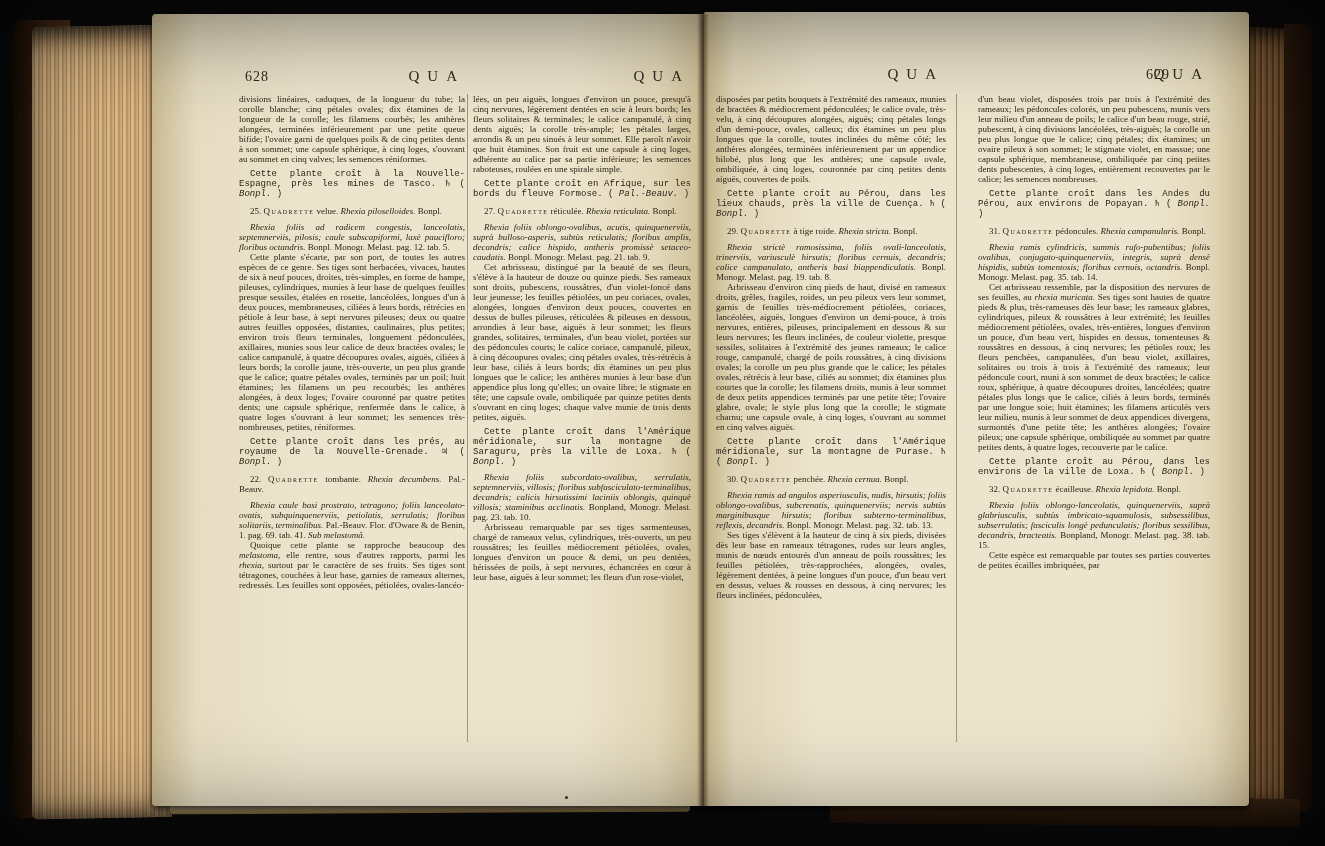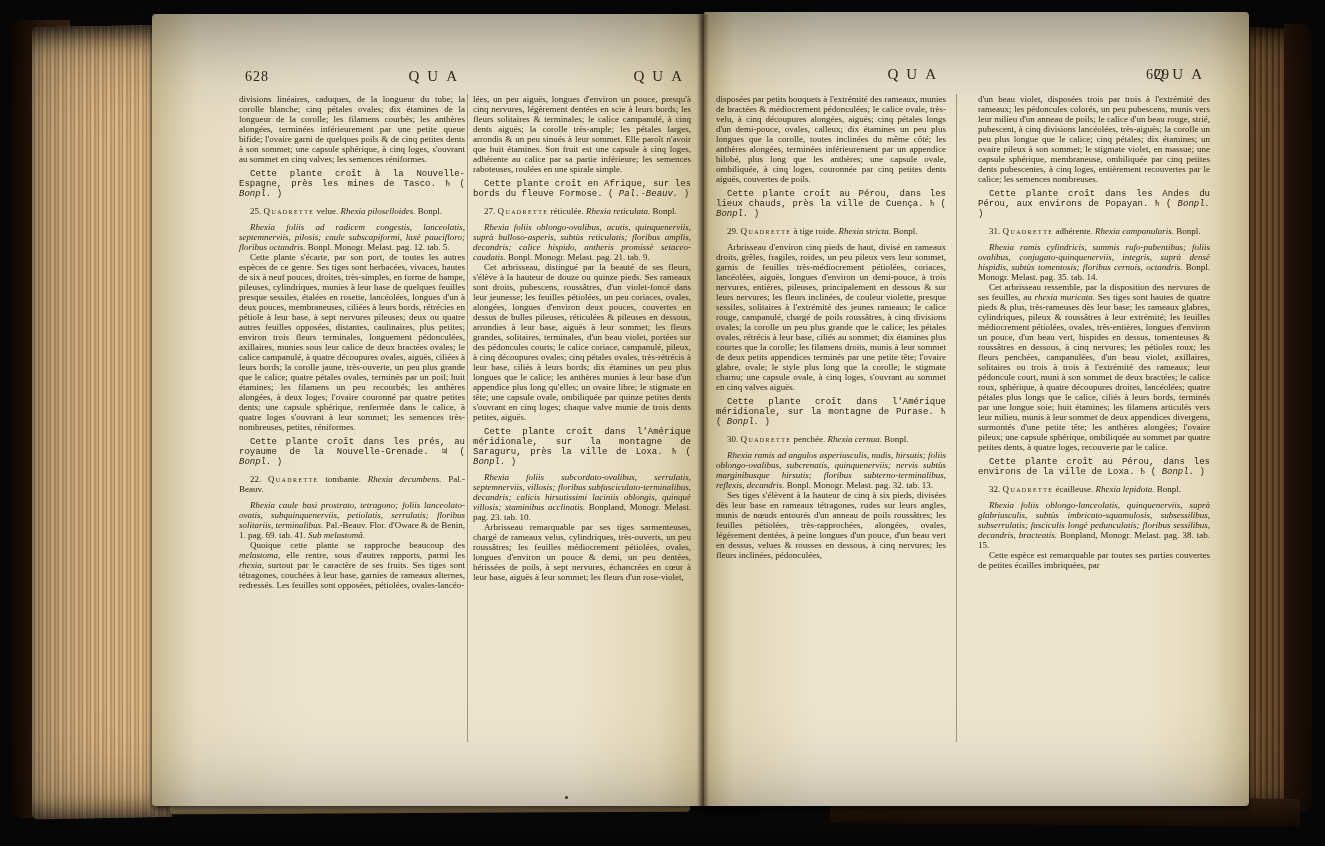--- a/index.html
+++ b/index.html
@@ -94,30 +94,31 @@
 
 <div class="page page-right">
   <div class="running-head" style="left:12px;width:228px">QUA</div>
   <div class="running-head" style="left:274px;width:232px">QUA</div>
   <div class="pgnum" style="left:442px">629</div>
   <div class="col-rule" style="left:252px"></div>
   <div class="column" style="left:12px;width:230px">
       <p class="blk cont"><span>disposées par petits bouquets à l'extrémité des rameaux, munies de bractées &amp; médiocrement pédonculées; le calice ovale, très-velu, à cinq découpures alongées, aiguës; cinq pétales longs d'un demi-pouce, ovales, calleux; dix étamines un peu plus longues que la corolle, toutes inclinées du même côté; les anthères alongées, terminées inférieurement par un appendice bilobé, plus long que les anthères; une capsule ovale, ombiliquée, à cinq loges, couronnée par cinq petites dents aiguës, couvertes de poils.</span></p>
       <p class="blk hab"><span>Cette plante croît au Pérou, dans les lieux chauds, près la ville de Cuença. ♄ ( </span><span class="i">Bonpl.</span><span> )</span></p>
       <p class="blk entry"><span>29. </span><span class="sc">Quadrette</span><span> à tige roide. </span><span class="i">Rhexia stricta.</span><span> Bonpl.</span></p>
+      <p class="blk syn"><span class="i">Rhexia strictè ramosissima, foliis ovali-lanceolatis, trinerviis, variusculè hirsutis; floribus cernuis, decandris; calice campanulato, antheris basi biappendiculatis.</span><span> Bonpl. Monogr. Melast. pag. 19. tab. 8.</span></p>
       <p class="blk body"><span>Arbrisseau d'environ cinq pieds de haut, divisé en rameaux droits, grêles, fragiles, roides, un peu pileux vers leur sommet, garnis de feuilles très-médiocrement pétiolées, coriaces, lancéolées, aiguës, longues d'environ un demi-pouce, à trois nervures, entières, pileuses, principalement en dessous &amp; sur leurs nervures; les fleurs inclinées, de couleur violette, presque sessiles, solitaires à l'extrémité des jeunes rameaux; le calice rouge, campanulé, chargé de poils roussâtres, à cinq divisions ovales; la corolle un peu plus grande que le calice; les pétales ovales, rétrécis à leur base, ciliés au sommet; dix étamines plus courtes que la corolle; les filamens droits, munis à leur sommet de deux petits appendices terminés par une petite tête; l'ovaire glabre, ovale; le style plus long que la corolle; le stigmate charnu; une capsule ovale, à cinq loges, s'ouvrant au sommet en cinq valves aiguës.</span></p>
       <p class="blk hab"><span>Cette plante croît dans l'Amérique méridionale, sur la montagne de Purase. ♄ ( </span><span class="i">Bonpl.</span><span> )</span></p>
       <p class="blk entry"><span>30. </span><span class="sc">Quadrette</span><span> penchée. </span><span class="i">Rhexia cernua.</span><span> Bonpl.</span></p>
       <p class="blk syn"><span class="i">Rhexia ramis ad angulos asperiusculis, nudis, hirsutis; foliis oblongo-ovalibus, subcrenatis, quinquenerviis; nervis subtùs marginibusque hirsutis; floribus subterno-terminalibus, reflexis, decandris.</span><span> Bonpl. Monogr. Melast. pag. 32. tab. 13.</span></p>
       <p class="blk body"><span>Ses tiges s'élèvent à la hauteur de cinq à six pieds, divisées dès leur base en rameaux tétragones, rudes sur leurs angles, munis de nœuds entourés d'un anneau de poils roussâtres; les feuilles pétiolées, très-rapprochées, alongées, ovales, légèrement dentées, à peine longues d'un pouce, d'un beau vert en dessus, velues &amp; rousses en dessous, à cinq nervures; les fleurs inclinées, pédonculées,</span></p>
     </div>
   <div class="column" style="left:274px;width:232px">
       <p class="blk cont"><span>d'un beau violet, disposées trois par trois à l'extrémité des rameaux; les pédoncules colorés, un peu pubescens, munis vers leur milieu d'un anneau de poils; le calice d'un beau rouge, strié, pubescent, à cinq divisions lancéolées, très-aiguës; la corolle un peu plus longue que le calice; cinq pétales; dix étamines; un ovaire pileux à son sommet; le stigmate violet, en massue; une capsule sphérique, membraneuse, ombiliquée par cinq petites dents pubescentes, à cinq loges, entièrement recouvertes par le calice; les semences nombreuses.</span></p>
       <p class="blk hab"><span>Cette plante croît dans les Andes du Pérou, aux environs de Popayan. ♄ ( </span><span class="i">Bonpl.</span><span> )</span></p>
-      <p class="blk entry"><span>31. </span><span class="sc">Quadrette</span><span> adhérente. </span><span class="i">Rhexia campanularis.</span><span> Bonpl.</span></p>
+      <p class="blk entry"><span>31. </span><span class="sc">Quadrette</span><span> pédoncules. </span><span class="i">Rhexia campanularis.</span><span> Bonpl.</span></p>
       <p class="blk syn"><span class="i">Rhexia ramis cylindricis, summis rufo-pubentibus; foliis ovalibus, conjugato-quinquenerviis, integris, suprà densè hispidis, subtùs tomentosis; floribus cernuis, octandris.</span><span> Bonpl. Monogr. Melast. pag. 35. tab. 14.</span></p>
       <p class="blk body"><span>Cet arbrisseau ressemble, par la disposition des nervures de ses feuilles, au </span><span class="i">rhexia muricata</span><span>. Ses tiges sont hautes de quatre pieds &amp; plus, très-rameuses dès leur base; les rameaux glabres, cylindriques, pileux &amp; roussâtres à leur extrémité; les feuilles médiocrement pétiolées, ovales, très-entières, longues d'environ un pouce, d'un beau vert, hispides en dessus, tomenteuses &amp; roussâtres en dessous, à cinq nervures; les pétioles roux; les fleurs penchées, campanulées, d'un beau violet, axillaires, solitaires ou trois à trois à l'extrémité des rameaux; leur pédoncule court, muni à son sommet de deux bractées; le calice roux, sphérique, à quatre découpures droites, lancéolées; quatre pétales plus longs que le calice, ciliés à leurs bords, terminés par une longue soie; huit étamines; les filamens articulés vers leur milieu, munis à leur sommet de deux appendices divergens, surmontés d'une petite tête; les anthères alongées; l'ovaire pileux; une capsule sphérique, ombiliquée au sommet par quatre petites dents, à quatre loges, recouverte par le calice.</span></p>
       <p class="blk hab"><span>Cette plante croît au Pérou, dans les environs de la ville de Loxa. ♄ ( </span><span class="i">Bonpl.</span><span> )</span></p>
       <p class="blk entry"><span>32. </span><span class="sc">Quadrette</span><span> écailleuse. </span><span class="i">Rhexia lepidota.</span><span> Bonpl.</span></p>
       <p class="blk syn"><span class="i">Rhexia foliis oblongo-lanceolatis, quinquenerviis, suprà glabriusculis, subtùs imbricato-squamulosis, subsessilibus, subserrulatis; fasciculis longè pedunculatis; floribus sessilibus, decandris, bracteatis.</span><span> Bonpland, Monogr. Melast. pag. 38. tab. 15.</span></p>
       <p class="blk body"><span>Cette espèce est remarquable par toutes ses parties couvertes de petites écailles imbriquées, par</span></p>
     </div>
 </div>
 
 <div class="gutter-line"></div>

